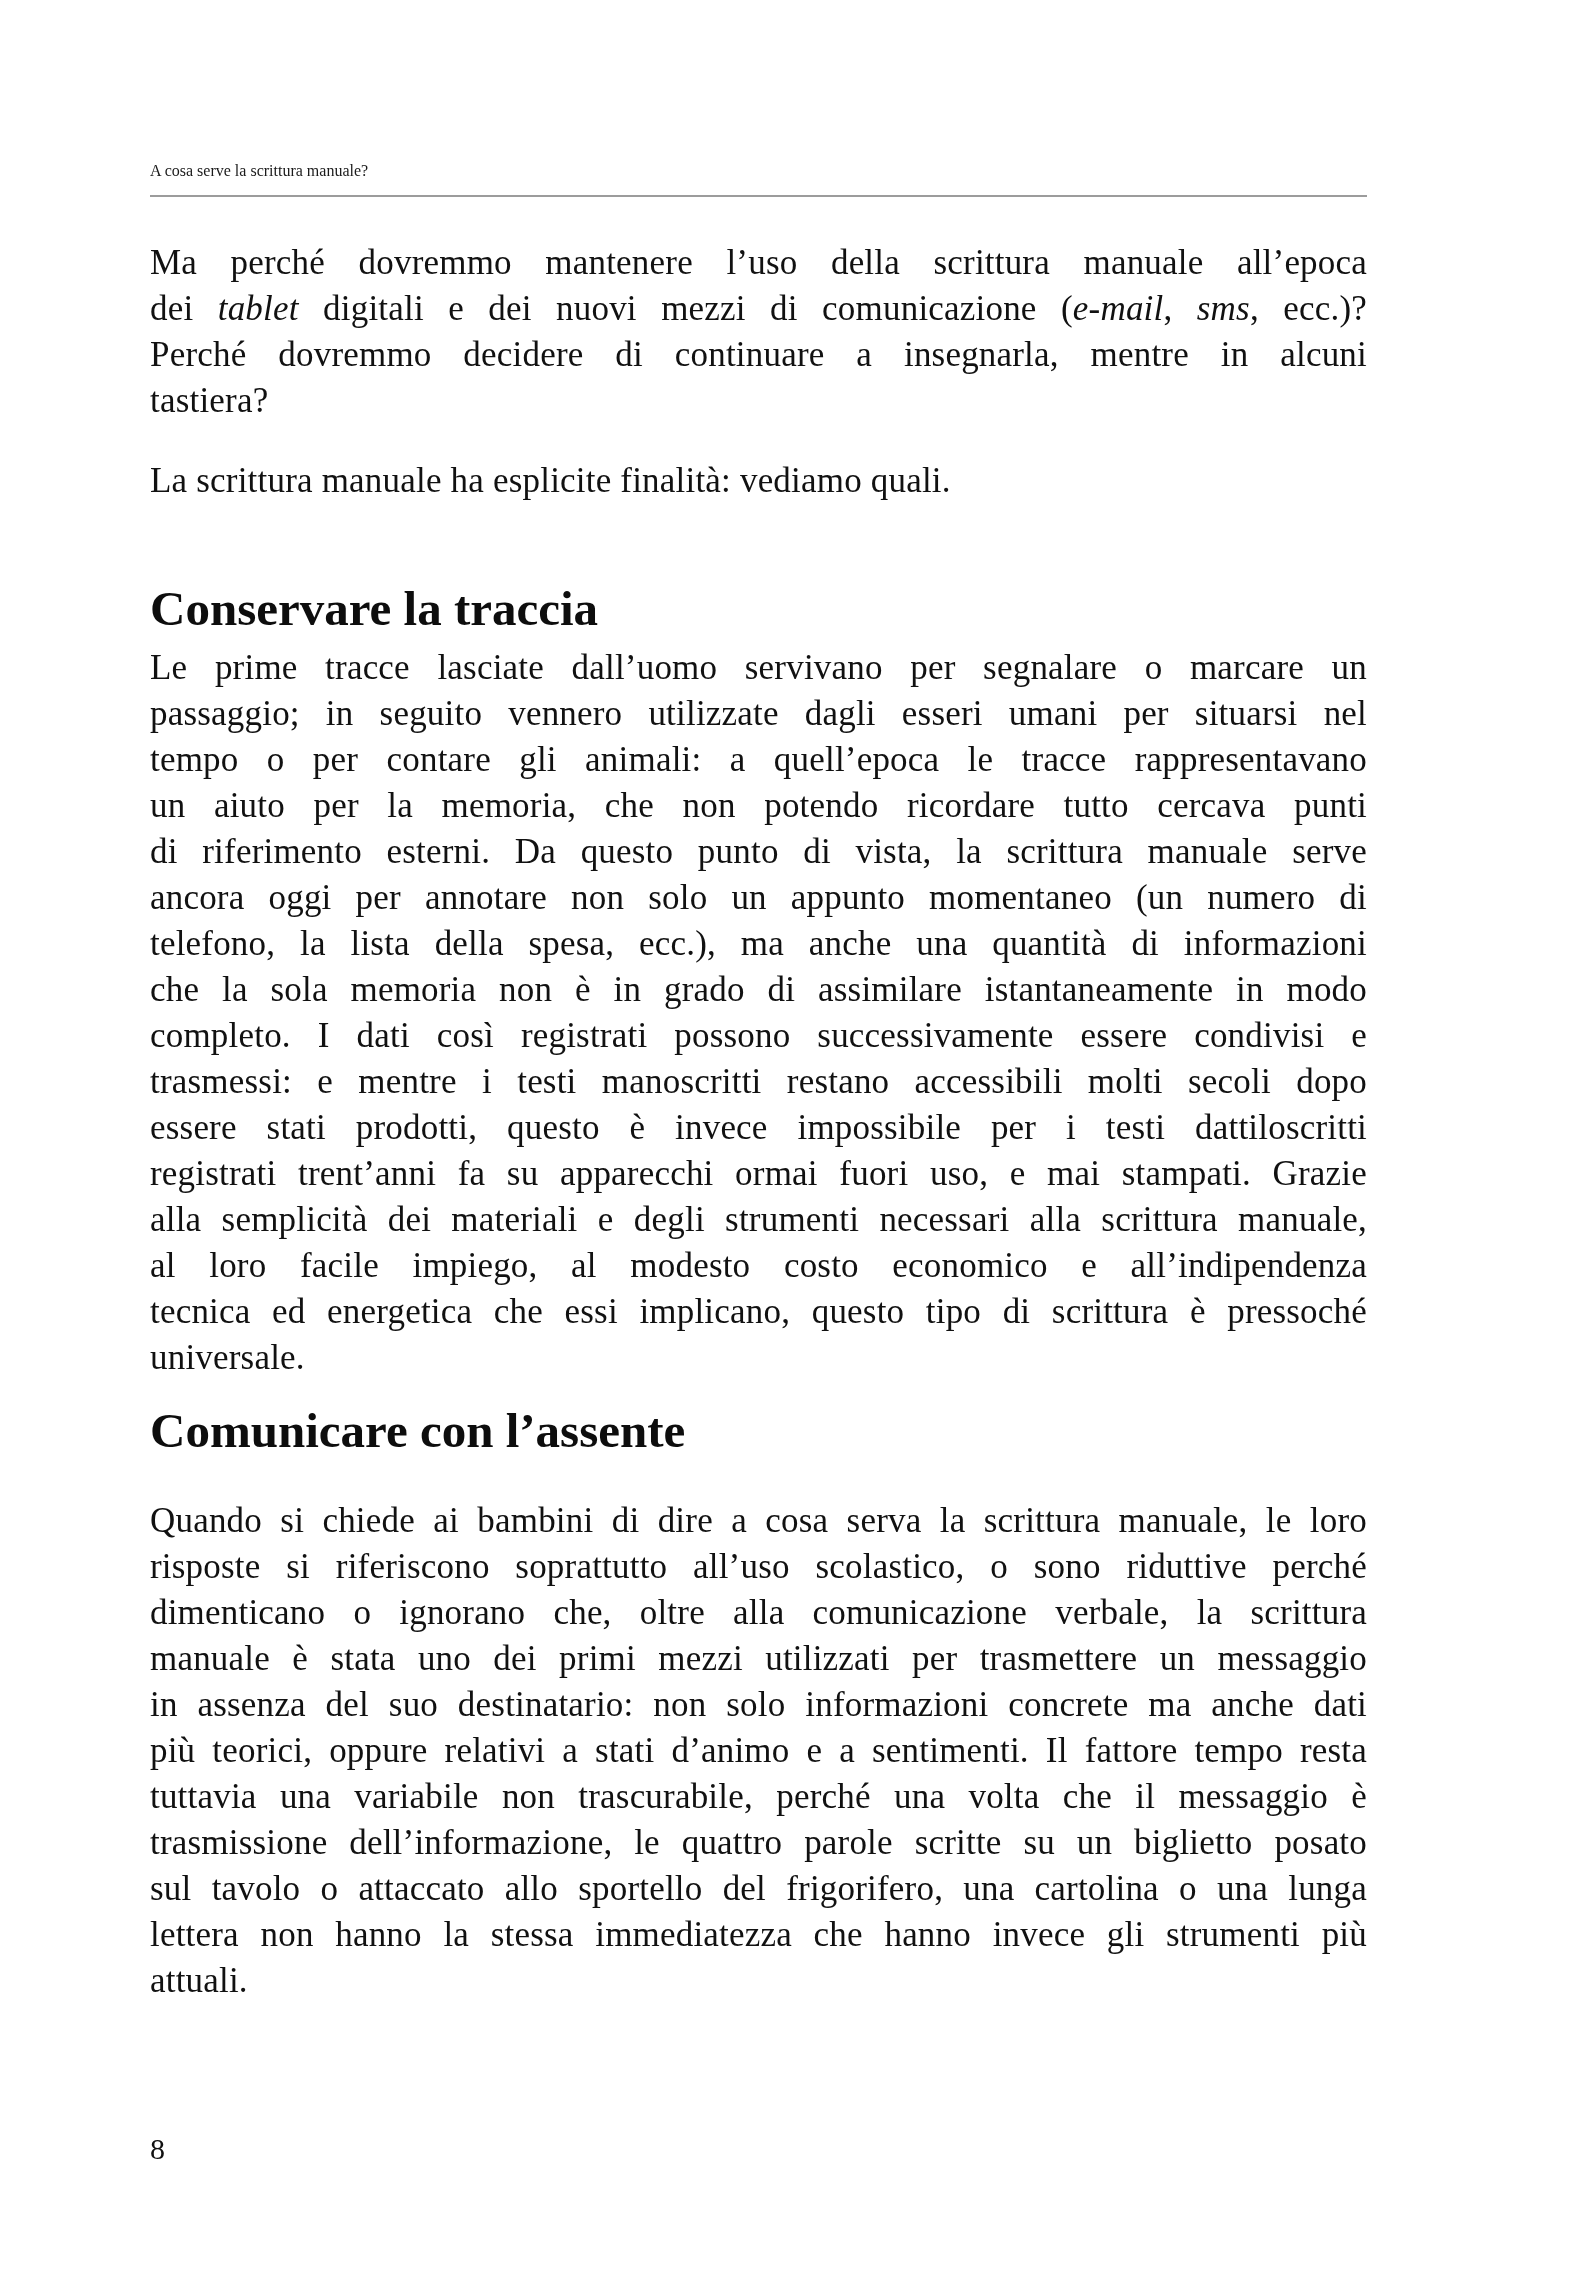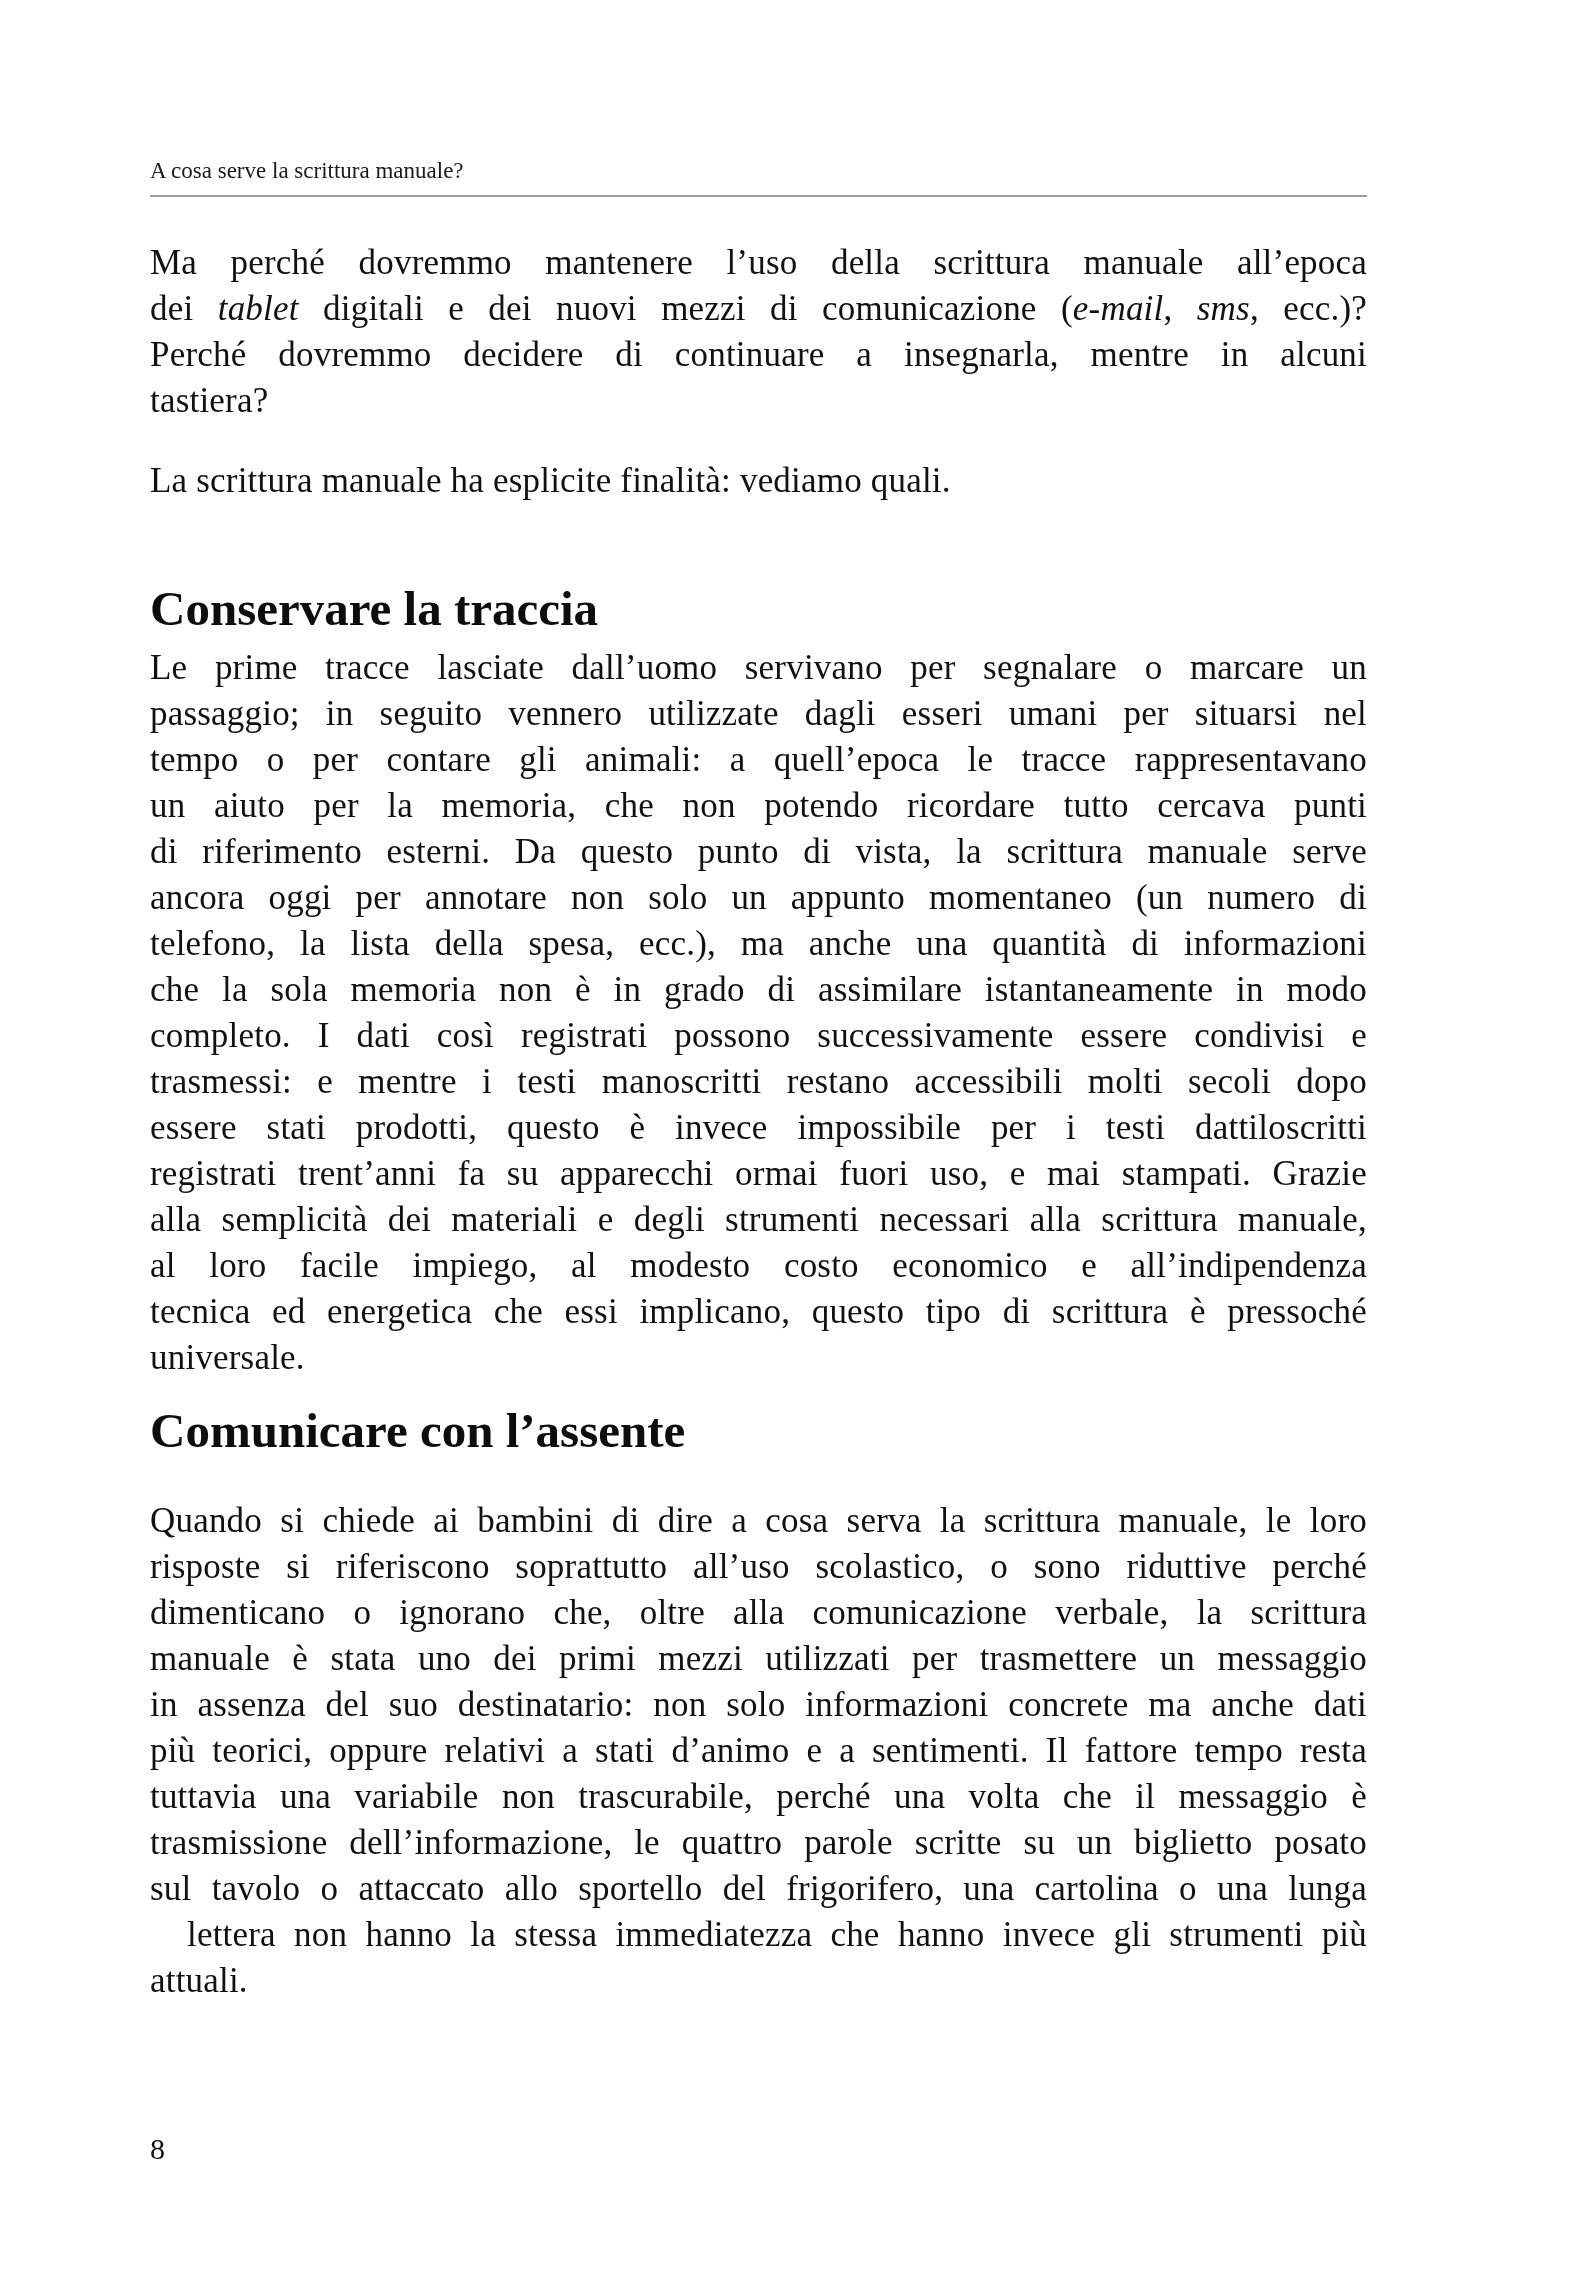--- a/index.html
+++ b/index.html
@@ -19,21 +19,21 @@
     position: absolute;
     left: 0; top: 0;
     width: 1597px;
     height: 2295px;
     background: #ffffff;
   }
   .running-head {
     position: absolute;
     left: 150px;
     top: 157px;
-    font-size: 23px;
+    font-size: 16px;
     line-height: 27px;
     color: #1a1a1a;
     white-space: nowrap;
   }
   .head-rule {
     position: absolute;
     left: 150px;
     top: 195px;
     width: 1217px;
     height: 1.7px;
@@ -119,19 +119,19 @@
   <div class="block" id="sec1" style="top:1498px;">
       <div class="line" style="display: block; white-space: normal; height: 46px; overflow: hidden;">Quando si chiede ai bambini di dire a cosa serva la scrittura manuale, le loro</div>
       <div class="line" style="display: block; white-space: normal; height: 46px; overflow: hidden;">risposte si riferiscono soprattutto all’uso scolastico, o sono riduttive perché</div>
       <div class="line" style="display: block; white-space: normal; height: 46px; overflow: hidden;">dimenticano o ignorano che, oltre alla comunicazione verbale, la scrittura</div>
       <div class="line" style="display: block; white-space: normal; height: 46px; overflow: hidden;">manuale è stata uno dei primi mezzi utilizzati per trasmettere un messaggio</div>
       <div class="line" style="display: block; white-space: normal; height: 46px; overflow: hidden;">in assenza del suo destinatario: non solo informazioni concrete ma anche dati</div>
       <div class="line" style="display: block; white-space: normal; height: 46px; overflow: hidden;">più teorici, oppure relativi a stati d’animo e a sentimenti. Il fattore tempo resta</div>
       <div class="line" style="display: block; white-space: normal; height: 46px; overflow: hidden;">tuttavia una variabile non trascurabile, perché una volta che il messaggio è</div>
       <div class="line" style="display: block; white-space: normal; height: 46px; overflow: hidden;">trasmissione dell’informazione, le quattro parole scritte su un biglietto posato</div>
       <div class="line" style="display: block; white-space: normal; height: 46px; overflow: hidden;">sul tavolo o attaccato allo sportello del frigorifero, una cartolina o una lunga</div>
-      <div class="line" style="display: block; white-space: normal; height: 46px; overflow: hidden; margin-left: 37px;">lettera non hanno la stessa immediatezza che hanno invece gli strumenti più</div>
+      <div class="line" style="display: block; white-space: normal; height: 46px; overflow: hidden;">lettera non hanno la stessa immediatezza che hanno invece gli strumenti più</div>
       <div class="line last" style="display: block;">attuali.</div>
     </div>
 
   <div class="page-number">8</div>
 </div>
 
 
 </body></html>

